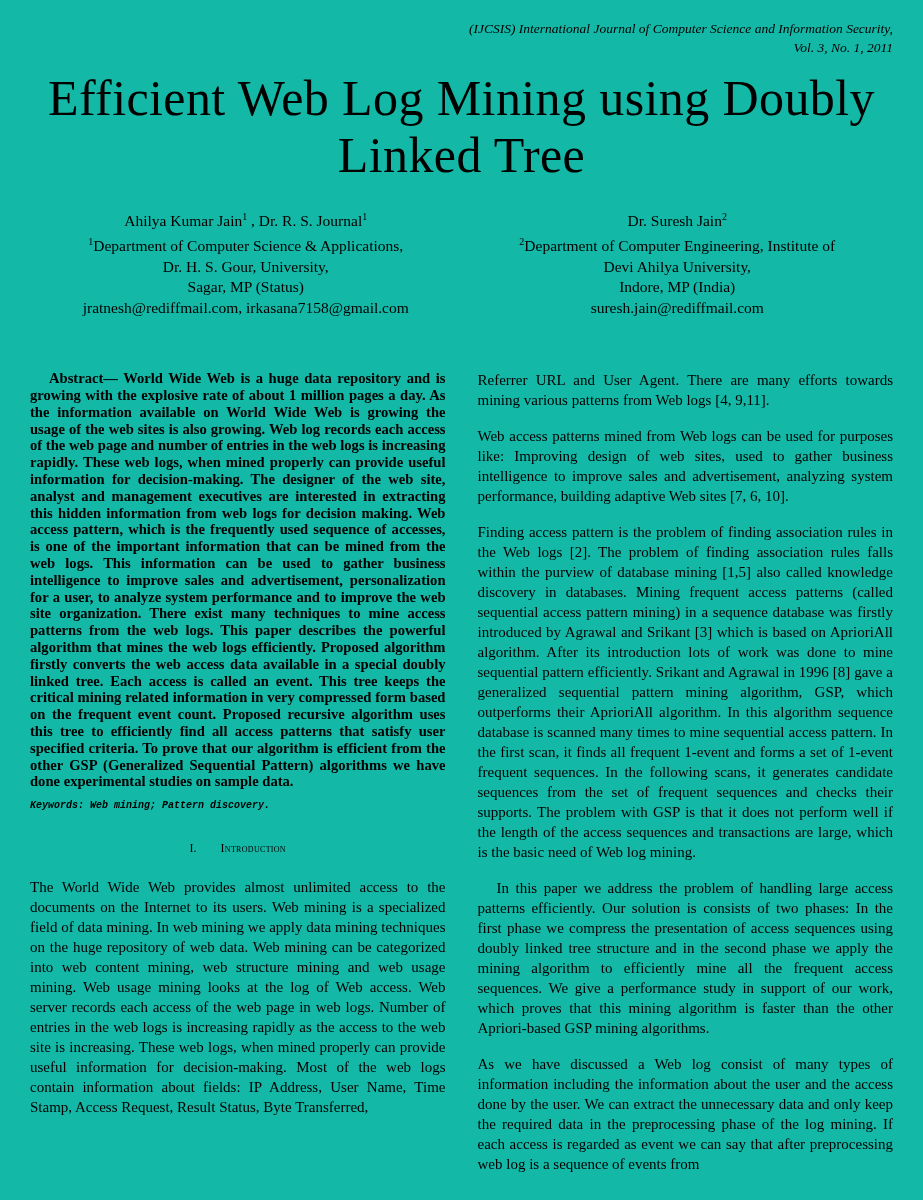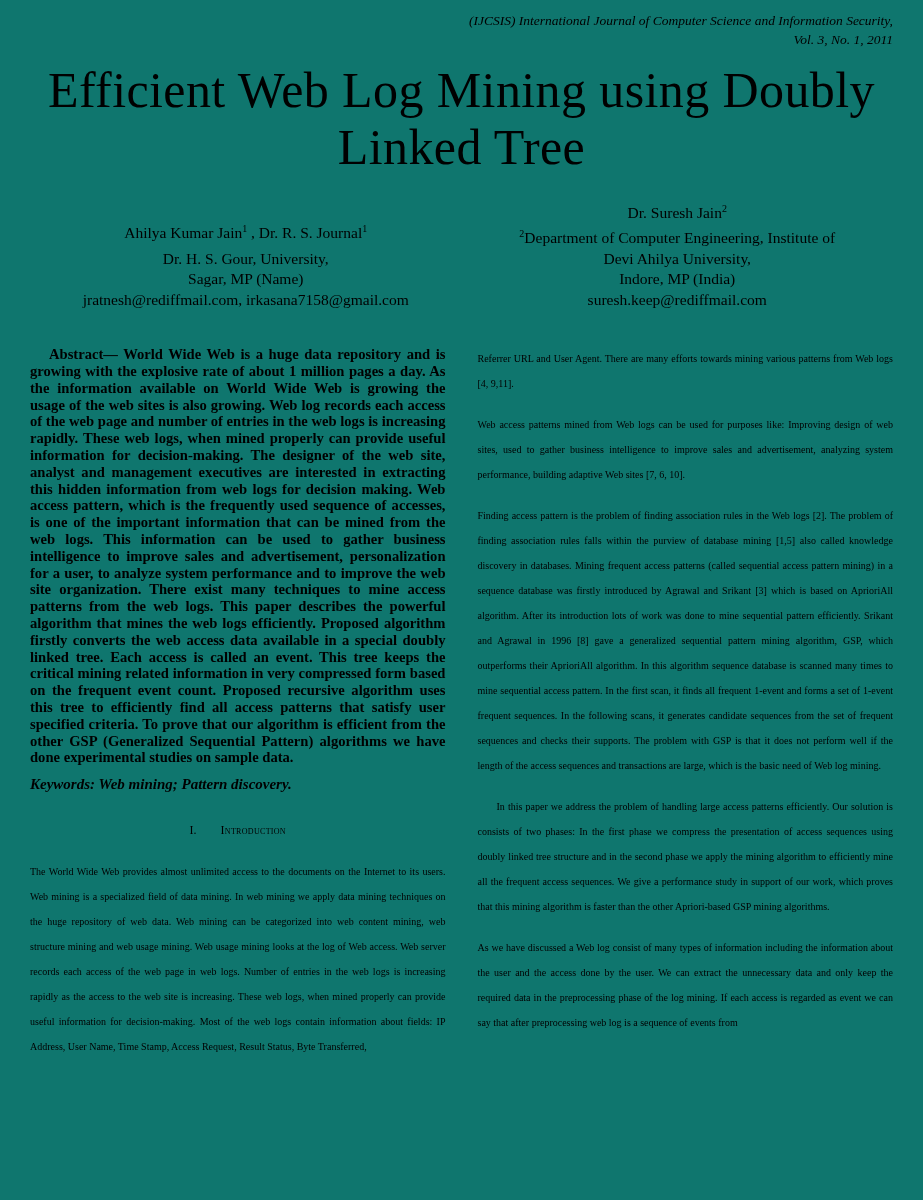--- a/index.html
+++ b/index.html
@@ -1,74 +1,75 @@
 <!DOCTYPE html>
 <html><head>
 <meta charset="utf-8">
 <style>
   html,body{margin:0;padding:0;background:#ffffff;}
   .page{
-    width:923px;height:1200px;background:#0f766e;color:#000000;
+    width:923px;height:1200px;background:#14b8a6;color:#000000;
     font-family:"Liberation Serif","DejaVu Serif",serif;
-    padding:12px 30px 0 30px;box-sizing:border-box;
+    padding:20px 30px 0 30px;box-sizing:border-box;
     overflow:hidden;position:relative;
   }
   .journal-header{text-align:right;font-style:italic;font-size:13.5px;line-height:1.4;}
   .paper-title{
     text-align:center;font-weight:400;font-size:50px;line-height:1.15;
     margin:12px 0 0 0;letter-spacing:0.4px;
   }
   .authors{display:flex;margin-top:26px;align-items:flex-end;}
   .author-block{flex:1;text-align:center;font-size:15.5px;line-height:20.5px;padding:0 18px;}
   .author-name{margin-bottom:5px;}
   sup{font-size:10px;line-height:0;vertical-align:super;}
-  .columns{display:flex;gap:32px;margin-top:36px;justify-content:flex-end;}
+  .columns{display:flex;gap:32px;margin-top:52px;justify-content:flex-end;}
   .col{flex:1;min-width:0;}
   p{margin:0;}
   .abstract{
     font-weight:bold;font-size:14.6px;line-height:16.8px;
     text-align:justify;text-indent:19px;
   }
-  .keywords{font-weight:bold;font-style:italic;font-size:15px;margin-top:10px;}
+  .keywords{font-weight:bold;font-style:italic;font-size:10px;margin-top:10px;font-family:Liberation Mono, monospace;}
   .section-heading{
     text-align:center;font-weight:400;font-size:12px;
     margin:30px 0 21px 0;
   }
   .section-number{margin-right:24px;}
   .sc{font-variant:small-caps;letter-spacing:0.3px;}
-  .body-par{font-size:10px;line-height:25px;text-align:justify;}
+  .body-par{font-size:15px;line-height:20px;text-align:justify;}
   .body-par + .body-par{margin-top:16px;}
   .indent{text-indent:19px;}
   .right-col .section-heading{margin:26px 0 20px 0;}
 </style>
 </head>
 <body>
 
 <div class="page">
 
   <div class="journal-header">
     <div>(IJCSIS) International Journal of Computer Science and Information Security,</div>
     <div>Vol. 3, No. 1, 2011</div>
   </div>
 
   <h1 class="paper-title">Efficient Web Log Mining using Doubly Linked Tree</h1>
 
   <div class="authors">
     <div class="author-block">
       <div class="author-name"><span>Ahilya Kumar Jain</span><sup>1</sup><span> , Dr. R. S. Journal</span><sup>1</sup></div>
+      <div><sup>1</sup><span>Department of Computer Science &amp; Applications,</span></div>
       <div>Dr. H. S. Gour, University,</div>
-      <div>Sagar, MP (Name)</div>
+      <div>Sagar, MP (Status)</div>
       <div>jratnesh@rediffmail.com, irkasana7158@gmail.com</div>
     </div>
     <div class="author-block">
       <div class="author-name"><span>Dr. Suresh Jain</span><sup>2</sup></div>
       <div><sup>2</sup><span>Department of Computer Engineering, Institute of</span></div>
       <div>Devi Ahilya University,</div>
       <div>Indore, MP (India)</div>
-      <div>suresh.keep@rediffmail.com</div>
+      <div>suresh.jain@rediffmail.com</div>
     </div>
   </div>
 
   <div class="columns">
 
     <div class="col">
       <p class="abstract"><span>Abstract—</span><span> World Wide Web is a huge data repository and is growing with the explosive rate of about 1 million pages a day.  As the information available on World Wide Web is growing the usage of the web sites is also growing. Web log records each access of the web page and number of entries in the web logs is increasing rapidly. These web logs, when mined properly can provide useful information for decision-making. The designer of the web site, analyst and management executives are interested in extracting this hidden information from web logs for decision making. Web access pattern, which is the frequently used sequence of accesses, is one of the important information that can be mined from the web logs. This information can be used to gather business intelligence to improve sales and advertisement, personalization for a user, to analyze system performance and to improve the web site organization. There exist many techniques to mine access patterns from the web logs. This paper describes the powerful algorithm that mines the web logs efficiently. Proposed algorithm firstly converts the web access data available in a special doubly linked tree. Each access is called an event. This tree keeps the critical mining related information in very compressed form based on the frequent event count. Proposed recursive algorithm uses this tree to efficiently find all access patterns that satisfy user specified criteria. To prove that our algorithm is efficient from the other GSP (Generalized Sequential Pattern) algorithms we have done experimental studies on sample data.</span></p>
       <p class="keywords">Keywords: Web mining; Pattern discovery.</p>
       <h2 class="section-heading"><span class="section-number">I.</span><span class="sc">Introduction</span></h2>
       <p class="body-par">The World Wide Web provides almost unlimited access to the documents on the Internet to its users.  Web mining is a specialized field of data mining. In web mining we apply data mining techniques on the huge repository of web data. Web mining can be categorized into web content mining, web structure mining and web usage mining. Web usage mining looks at the log of Web access. Web server records each access of the web page in web logs. Number of entries in the web logs is increasing rapidly as the access to the web site is increasing. These web logs, when mined properly can provide useful information for decision-making. Most of the web logs contain information about fields: IP Address, User Name, Time Stamp, Access Request, Result Status, Byte Transferred,</p>

